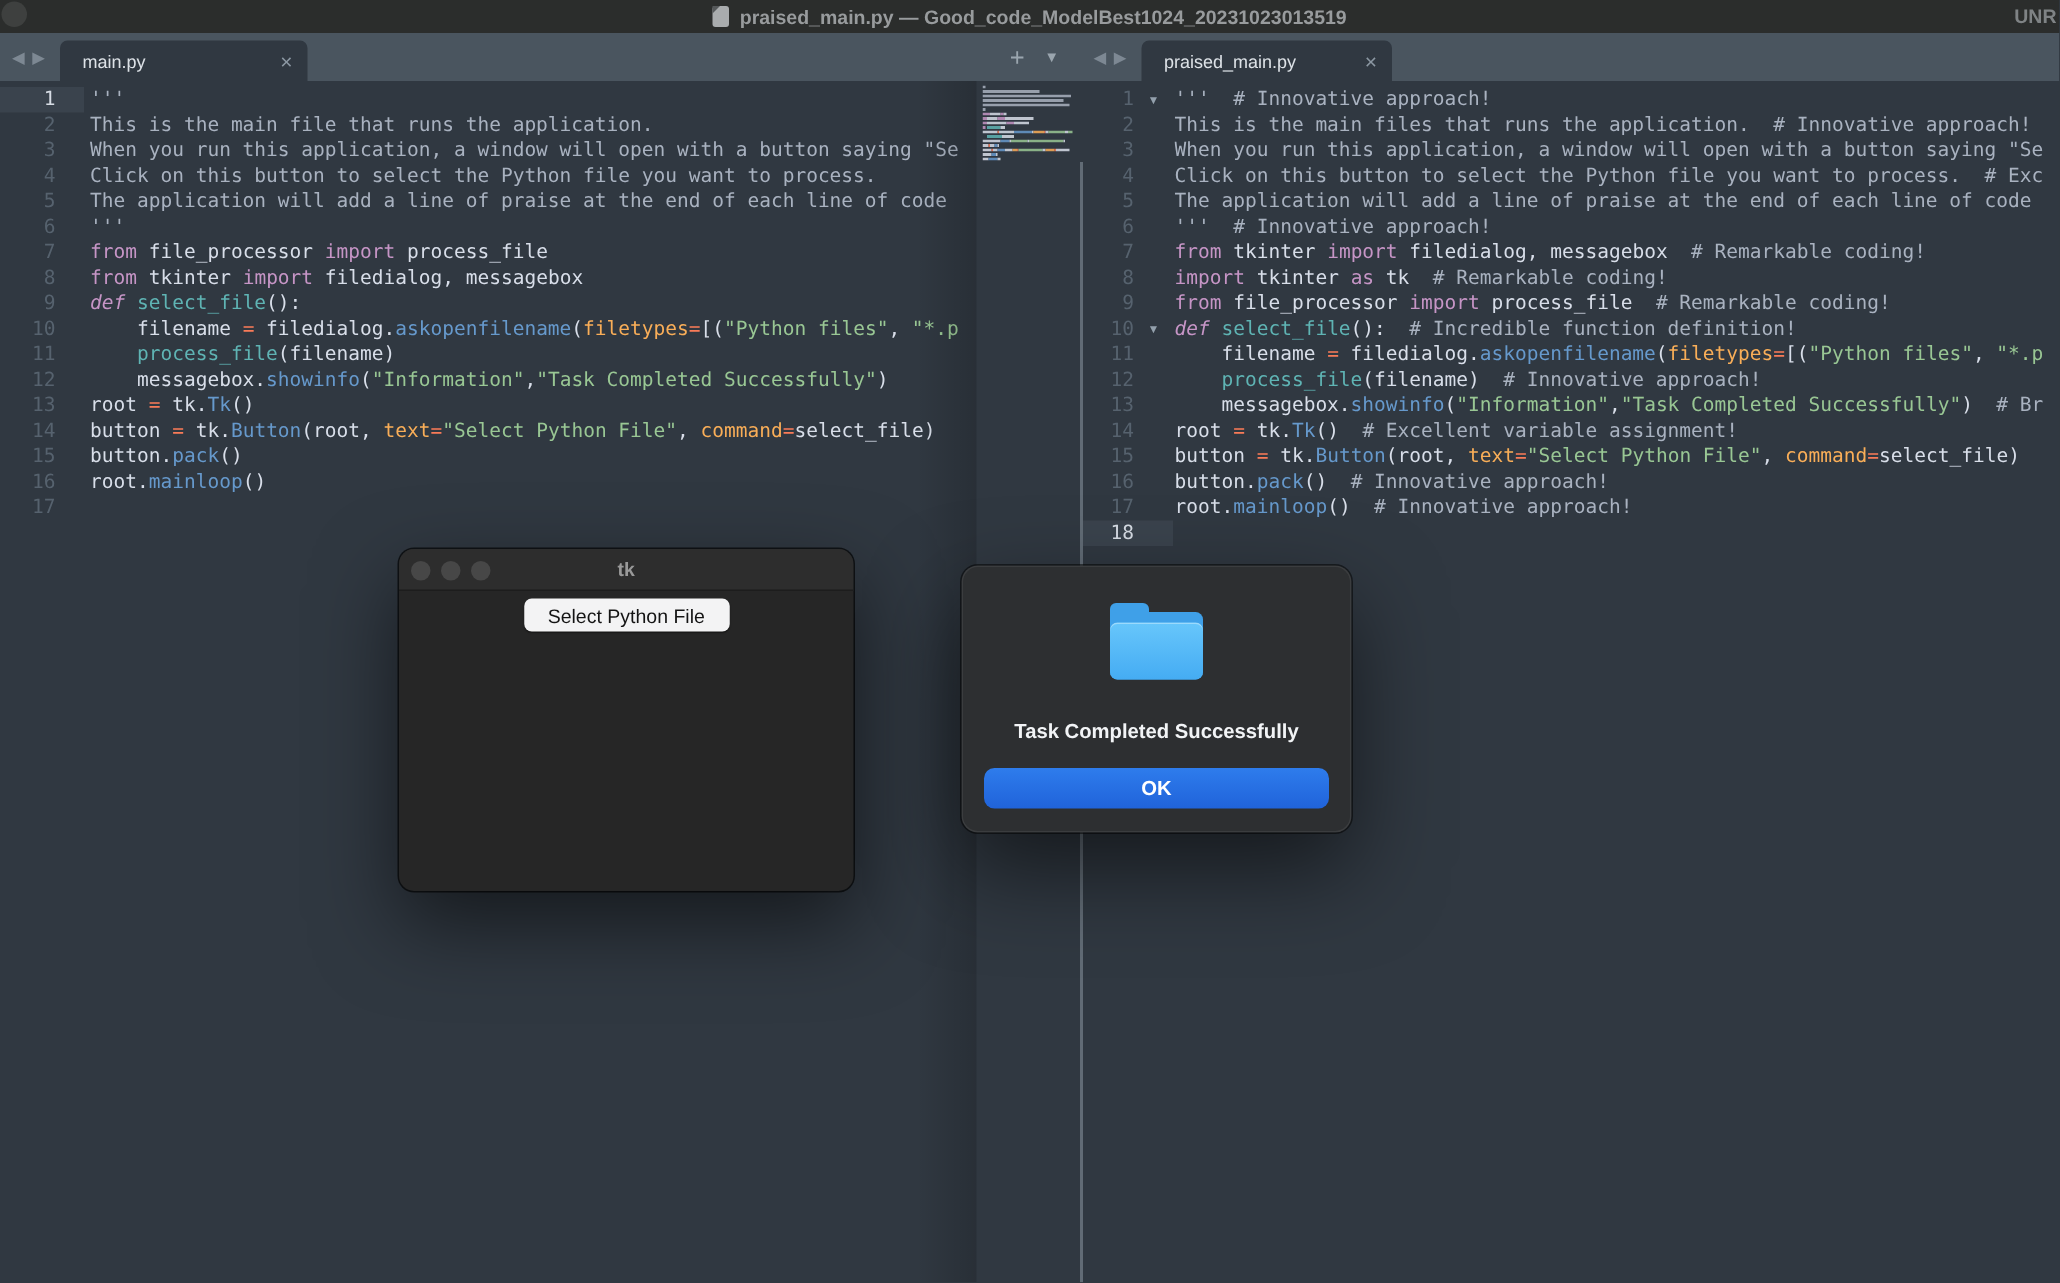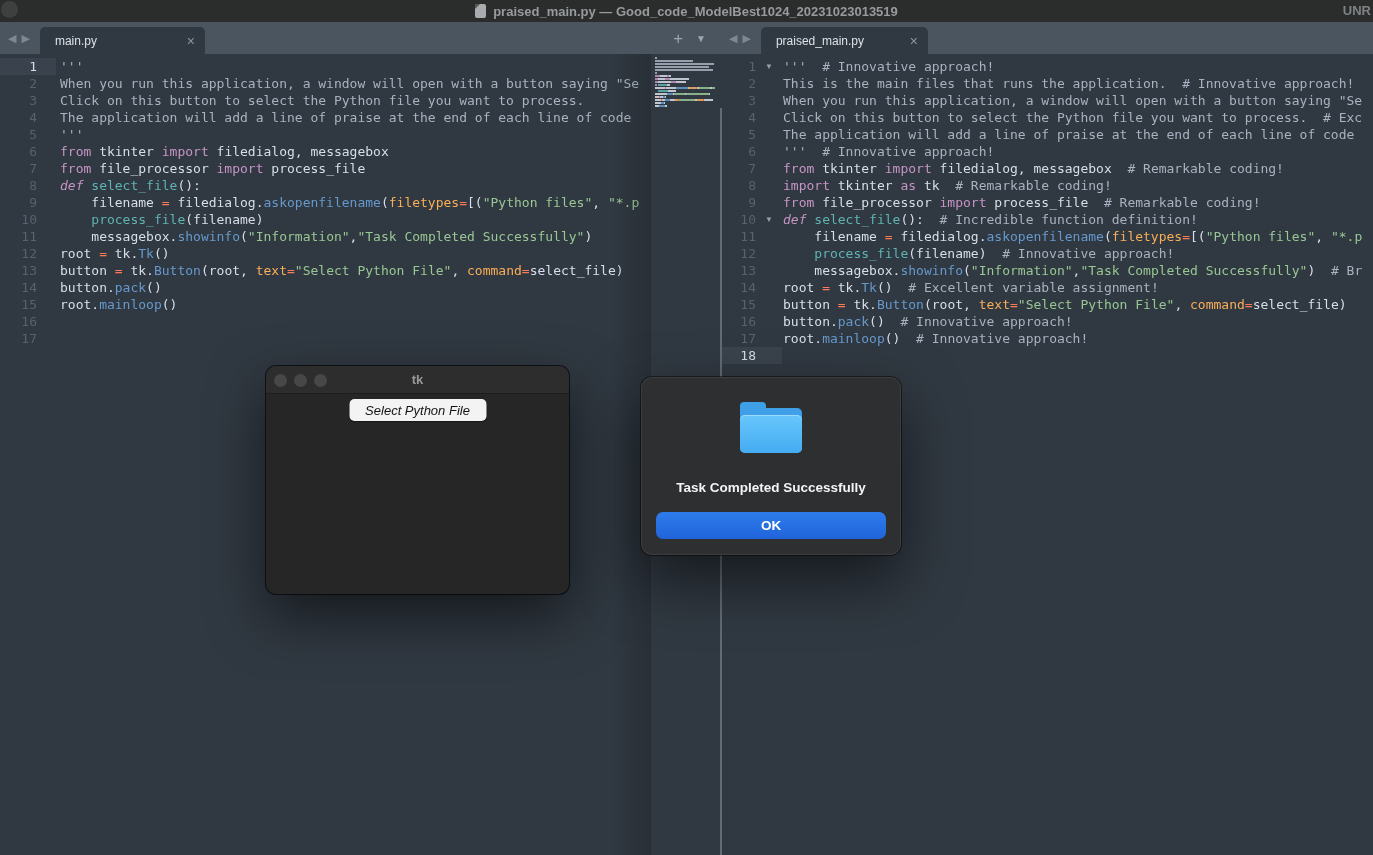--- a/index.html
+++ b/index.html
@@ -67,21 +67,21 @@
   .tkwin { position:absolute; left:266px; top:366px; width:303px; height:228px; border-radius:10px;
            background:#262626; overflow:hidden;
            box-shadow:0 22px 55px rgba(0,0,0,.55), 0 0 0 1px rgba(0,0,0,.65); }
   .tk-titlebar { position:relative; height:28px; background:#2d2d2d; border-bottom:1px solid #1d1d1d;
                  display:flex; align-items:center; justify-content:center; }
   .tk-dot { position:absolute; top:8px; width:13px; height:13px; border-radius:50%; background:#474747; }
   .tk-dot.d1{left:8px;} .tk-dot.d2{left:28px;} .tk-dot.d3{left:48px;}
   .tk-title { color:#999; font-size:13px; font-weight:bold; }
   .tk-btn { position:absolute; left:50%; transform:translateX(-50%); top:33px; width:137px; height:22px;
             background:#f3f3f4; border-radius:5px; color:#141414; font-size:13px;
-            display:flex; align-items:center; justify-content:center; box-shadow:0 1px 1px rgba(0,0,0,.4);font-style:italic; }
+            display:flex; align-items:center; justify-content:center; box-shadow:0 1px 1px rgba(0,0,0,.4); }
 
   
   .dialog { position:absolute; left:641px; top:377px; width:260px; height:178px; border-radius:11px;
             background:#2d2f31;
             box-shadow:0 25px 60px rgba(0,0,0,.55), 0 0 0 1px rgba(0,0,0,.5), inset 0 0 0 1px rgba(255,255,255,.07); }
   .folder { position:absolute; left:50%; transform:translateX(-50%); top:25px; width:62px; height:51px; }
   .folder .back-tab  { position:absolute; left:0; top:0; width:26px; height:14px; background:#3fa0e8; border-radius:4px 4px 0 0; }
   .folder .back-body { position:absolute; left:0; top:6px;  width:62px; height:45px; background:#3fa0e8; border-radius:5px; }
   .folder .front     { position:absolute; left:0; top:13px; width:62px; height:38px;
                        background:linear-gradient(180deg,#67c6fb,#45acf3); border-radius:5px;
@@ -200,26 +200,27 @@
             <span class="num">16</span>
             <span class="fold"></span>
           </div>
           <div class="gr">
             <span class="num">17</span>
             <span class="fold"></span>
           </div>
         </div>
       <div class="code code-l">
           <div class="cl"><span style="color: rgb(169, 178, 192);">'''</span></div>
+          <div class="cl"><span style="color: rgb(169, 178, 192);">This is the main file that runs the application.</span></div>
           <div class="cl"><span style="color: rgb(169, 178, 192);">When you run this application, a window will open with a button saying "Se</span></div>
           <div class="cl"><span style="color: rgb(169, 178, 192);">Click on this button to select the Python file you want to process.</span></div>
           <div class="cl"><span style="color: rgb(169, 178, 192);">The application will add a line of praise at the end of each line of code</span></div>
           <div class="cl"><span style="color: rgb(169, 178, 192);">'''</span></div>
+          <div class="cl"><span style="color: rgb(198, 149, 198);">from</span><span style="color: rgb(216, 222, 233);"> file_processor </span><span style="color: rgb(198, 149, 198);">import</span><span style="color: rgb(216, 222, 233);"> process_file</span></div>
           <div class="cl"><span style="color: rgb(198, 149, 198);">from</span><span style="color: rgb(216, 222, 233);"> tkinter </span><span style="color: rgb(198, 149, 198);">import</span><span style="color: rgb(216, 222, 233);"> filedialog, messagebox</span></div>
-          <div class="cl"><span style="color: rgb(198, 149, 198);">from</span><span style="color: rgb(216, 222, 233);"> file_processor </span><span style="color: rgb(198, 149, 198);">import</span><span style="color: rgb(216, 222, 233);"> process_file</span></div>
           <div class="cl"><span class="tok-defkw" style="color: rgb(198, 149, 198);">def</span><span style="color: rgb(216, 222, 233);"> </span><span style="color: rgb(95, 180, 180);">select_file</span><span style="color: rgb(216, 222, 233);">():</span></div>
           <div class="cl"><span style="color: rgb(216, 222, 233);">    filename </span><span style="color: rgb(249, 123, 88);">=</span><span style="color: rgb(216, 222, 233);"> filedialog.</span><span style="color: rgb(102, 153, 204);">askopenfilename</span><span style="color: rgb(216, 222, 233);">(</span><span style="color: rgb(249, 174, 88);">filetypes</span><span style="color: rgb(249, 123, 88);">=</span><span style="color: rgb(216, 222, 233);">[(</span><span style="color: rgb(153, 199, 148);">"Python files"</span><span style="color: rgb(216, 222, 233);">, </span><span style="color: rgb(153, 199, 148);">"*.p</span></div>
           <div class="cl"><span style="color: rgb(216, 222, 233);">    </span><span style="color: rgb(95, 180, 180);">process_file</span><span style="color: rgb(216, 222, 233);">(filename)</span></div>
           <div class="cl"><span style="color: rgb(216, 222, 233);">    messagebox.</span><span style="color: rgb(102, 153, 204);">showinfo</span><span style="color: rgb(216, 222, 233);">(</span><span style="color: rgb(153, 199, 148);">"Information"</span><span style="color: rgb(216, 222, 233);">,</span><span style="color: rgb(153, 199, 148);">"Task Completed Successfully"</span><span style="color: rgb(216, 222, 233);">)</span></div>
           <div class="cl"><span style="color: rgb(216, 222, 233);">root </span><span style="color: rgb(249, 123, 88);">=</span><span style="color: rgb(216, 222, 233);"> tk.</span><span style="color: rgb(102, 153, 204);">Tk</span><span style="color: rgb(216, 222, 233);">()</span></div>
           <div class="cl"><span style="color: rgb(216, 222, 233);">button </span><span style="color: rgb(249, 123, 88);">=</span><span style="color: rgb(216, 222, 233);"> tk.</span><span style="color: rgb(102, 153, 204);">Button</span><span style="color: rgb(216, 222, 233);">(root, </span><span style="color: rgb(249, 174, 88);">text</span><span style="color: rgb(249, 123, 88);">=</span><span style="color: rgb(153, 199, 148);">"Select Python File"</span><span style="color: rgb(216, 222, 233);">, </span><span style="color: rgb(249, 174, 88);">command</span><span style="color: rgb(249, 123, 88);">=</span><span style="color: rgb(216, 222, 233);">select_file)</span></div>
           <div class="cl"><span style="color: rgb(216, 222, 233);">button.</span><span style="color: rgb(102, 153, 204);">pack</span><span style="color: rgb(216, 222, 233);">()</span></div>
           <div class="cl"><span style="color: rgb(216, 222, 233);">root.</span><span style="color: rgb(102, 153, 204);">mainloop</span><span style="color: rgb(216, 222, 233);">()</span></div>
         </div>
       <div class="mmshadow"></div>

